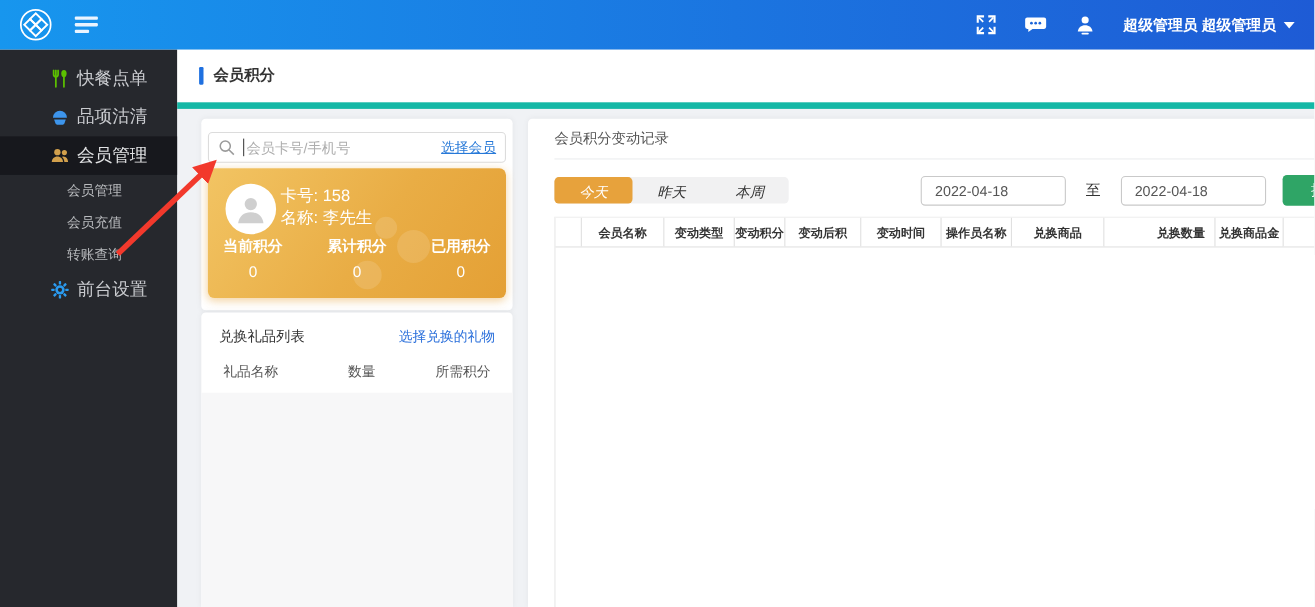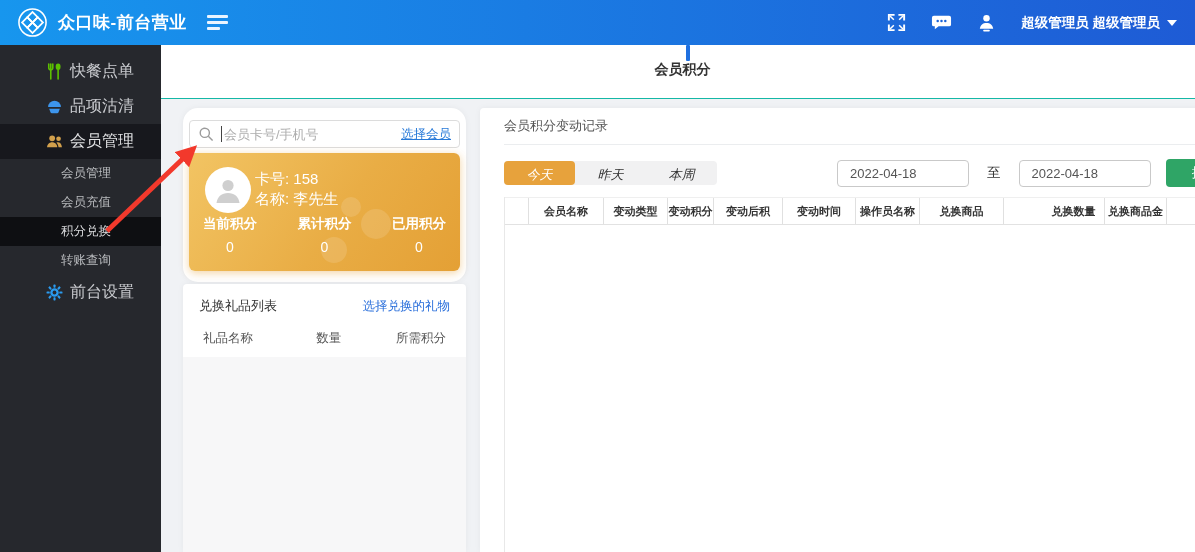--- a/index.html
+++ b/index.html
@@ -37,29 +37,29 @@
   .nav-item { height:35px; display:flex; align-items:center; padding-left:46px;
     color:#c9cbcf; font-size:16px; cursor:pointer; }
   .nav-item .nv-icon { width:17px; height:17px; margin-right:7px; flex:0 0 auto; }
   .nav-item.active-parent { background:#17181d; color:#e2e3e5; }
   .sub-item { height:29px; line-height:29px; padding-left:61px; font-size:12.5px;
     color:#b9bbbe; cursor:pointer; }
   .sub-item.selected { background:#0e0f12; color:#dcdddf; }
 
   
   .main { position:absolute; left:161px; top:45px; right:0; bottom:0; overflow:hidden; }
-  .page-header { height:54px; background:#fff; border-bottom:1px solid #14b8a6;
-    display:flex; align-items:center;flex-direction:column; }
+  .page-header { height:54px; background:#fff; border-bottom:6px solid #14b8a6;
+    display:flex; align-items:center; }
   .ph-marker { width:4px; height:16px; background:#1f70e0; margin-left:20px; border-radius:1px; }
   .ph-title { margin-left:9px; font-size:14px; font-weight:bold; color:#333; }
   .content { position:absolute; top:54px; left:0; right:0; bottom:0; overflow:hidden; }
 
   
   .card { background:#fff; border-radius:4px; box-shadow:0 0 6px rgba(0,0,0,.05); }
-  .member-card-wrap { position:absolute; left:22px; top:9px; width:283px; height:174px;border-radius:15px; }
+  .member-card-wrap { position:absolute; left:22px; top:9px; width:283px; height:174px; }
   .search-box { margin:12px 6px 0; height:28px; border:1px solid #dcdcdc; border-radius:4px;
     display:flex; align-items:center; padding:0 8px; background:#fff; }
   .search-box svg { flex:0 0 auto; }
   .input-caret { width:1px; height:16px; background:#444; margin-left:7px; }
   .member-input { border:none; outline:none; flex:1; min-width:0; margin-left:2px;
     font-size:13px; color:#333; font-family:inherit; background:transparent; }
   .member-input::placeholder { color:#aeaeae; }
   .select-member { font-size:12.5px; color:#2779d8; text-decoration:underline;
     white-space:nowrap; cursor:pointer; }
 
@@ -128,21 +128,20 @@
 <header class="topbar">
   <svg class="logo" viewBox="0 0 32 32">
     <circle cx="16" cy="16" r="14" fill="none" stroke="#fff" stroke-width="1.6"></circle>
     <g fill="none" stroke="#fff" stroke-width="1.8">
       <rect x="12.2" y="6.8" width="7.6" height="7.6" transform="rotate(45 16 10.6)"></rect>
       <rect x="12.2" y="17.6" width="7.6" height="7.6" transform="rotate(45 16 21.4)"></rect>
       <rect x="6.8" y="12.2" width="7.6" height="7.6" transform="rotate(45 10.6 16)"></rect>
       <rect x="17.6" y="12.2" width="7.6" height="7.6" transform="rotate(45 21.4 16)"></rect>
     </g>
   </svg>
-  <div class="app-title">众口味-前台营业</div>
   <div class="menu-toggle">
       <i></i>
       <i></i>
       <i></i>
     </div>
 
   <div class="topbar-right">
     <svg class="tb-icon" viewBox="0 0 22 22" fill="none" stroke="#fff" stroke-width="2">
       <path d="M9 3H3v6"></path>
         <path d="M13 3h6v6"></path>
@@ -196,21 +195,20 @@
       <path d="M1 13.5c0-2.8 2.1-4.8 4.8-4.8s4.8 2 4.8 4.8z"></path>
       <circle cx="11.8" cy="5.4" r="2.2"></circle>
       <path d="M11 8.8c2.3 0 3.8 1.8 4 4.7h-3.2c-.2-2-.8-3.5-2-4.4.4-.2.8-.3 1.2-.3z"></path>
     </svg>
     <span>会员管理</span>
   </div>
 
   <div class="subnav">
     <div class="sub-item">会员管理</div>
     <div class="sub-item">会员充值</div>
-    <div class="sub-item selected">积分兑换</div>
     <div class="sub-item">转账查询</div>
   </div>
 
 
   <div class="nav-item">
     <svg class="nv-icon" viewBox="0 0 16 16" fill="#2a9bf0">
       <g>
         <rect x="7" y="0.5" width="2" height="3" rx=".6"></rect>
         <rect x="7" y="0.5" width="2" height="3" rx=".6" transform="rotate(45 8 8)"></rect>
         <rect x="7" y="0.5" width="2" height="3" rx=".6" transform="rotate(90 8 8)"></rect>

